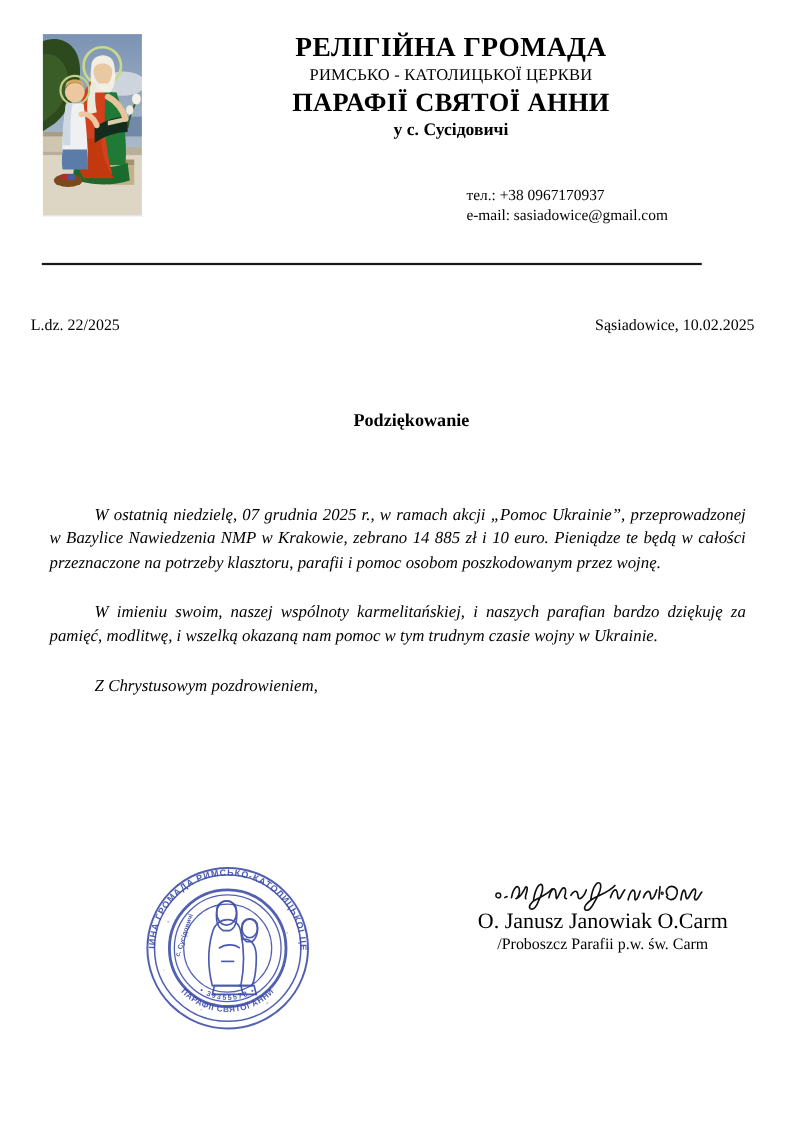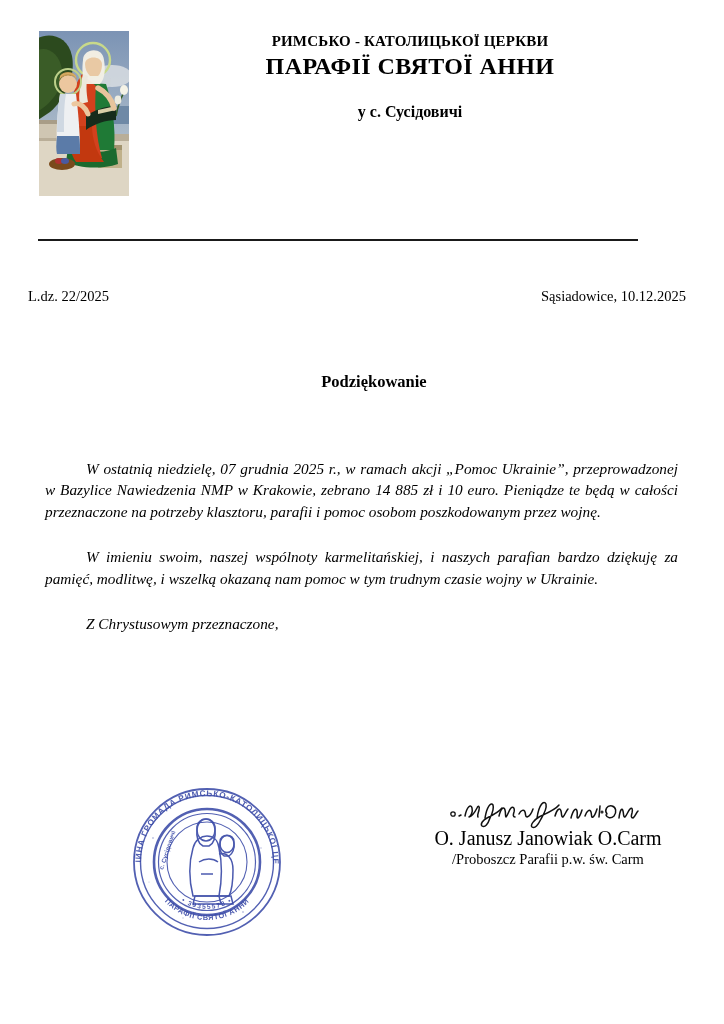--- a/index.html
+++ b/index.html
@@ -44,39 +44,39 @@
   }
   .org-line1 {
     font-size: 25px;
     font-weight: bold;
     letter-spacing: 0.4px;
     line-height: 1.12;
     white-space: nowrap;
   }
   .org-line2 {
     font-size: 15px;
-    font-weight: bold;
+    font-weight: normal;
     letter-spacing: 0.2px;
     line-height: 1.35;
     margin-top: 1px;
     white-space: nowrap;
   }
   .org-line3 {
     font-size: 24px;
     font-weight: bold;
     letter-spacing: 0.4px;
     line-height: 1.15;
     margin-top: 2px;
     white-space: nowrap;
   }
   .org-line4 {
     font-size: 16px;
     font-weight: bold;
     line-height: 1.3;
-    margin-top: 21px;
+    margin-top: 0;
     white-space: nowrap;
   }
 
   
   .addr-left {
     position: absolute;
     left: 166px;
     top: 152px;
     font-size: 14px;
     line-height: 18.3px;
@@ -256,40 +256,43 @@
 
       <ellipse cx="24" cy="134" rx="13" ry="6" fill="#7a4a1c"></ellipse>
       <ellipse cx="21" cy="131" rx="4" ry="3" fill="#b03030"></ellipse>
       <ellipse cx="27" cy="131" rx="4" ry="3" fill="#4a5aa0"></ellipse>
 
       <rect x="0" y="0" width="92" height="167" fill="none" stroke="#ffffff" stroke-width="2"></rect>
     </svg>
   </div>
 
   <div class="org-block">
+    <div class="org-line1">РЕЛІГІЙНА ГРОМАДА</div>
     <div class="org-line2">РИМСЬКО - КАТОЛИЦЬКОЇ ЦЕРКВИ</div>
     <div class="org-line3">ПАРАФІЇ СВЯТОЇ АННИ</div>
     <div class="org-line4">у с. Сусідовичі</div>
   </div>
 
+  <div class="addr-right" style="white-space:pre;">тел.: +38 0967170937
+e-mail: sasiadowice@gmail.com</div>
 
   <div class="hrule"></div>
 </div>
 
 <div class="ref-row">
   <span class="ref-left">L.dz. 22/2025</span>
-  <span class="ref-right">Sąsiadowice, 10.12.2025</span>
+  <span class="ref-right">Sąsiadowice, 10.02.2025</span>
 </div>
 
 <div class="doc-title">Podziękowanie</div>
 
 <div class="body-wrap">
   <p class="para p1">W ostatnią niedzielę, 07 grudnia 2025 r., w ramach akcji „Pomoc Ukrainie”, przeprowadzonej w Bazylice Nawiedzenia NMP w Krakowie, zebrano 14 885 zł i 10 euro. Pieniądze te będą w całości przeznaczone na potrzeby klasztoru, parafii i pomoc osobom poszkodowanym przez wojnę.</p>
   <p class="para p2">W imieniu swoim, naszej wspólnoty karmelitańskiej, i naszych parafian bardzo dziękuję za pamięć, modlitwę, i wszelką okazaną nam pomoc w tym trudnym czasie wojny w Ukrainie.</p>
-  <p class="para p3">Z Chrystusowym przeznaczone,</p>
+  <p class="para p3">Z Chrystusowym pozdrowieniem,</p>
 </div>
 
 <div class="seal">
   <svg width="168" height="168" viewBox="0 0 168 168" xmlns="http://www.w3.org/2000/svg">
     <defs>
       <path id="arcOuter" d="M 84,84 m -66,0 a 66,66 0 1,1 132,0" fill="none"></path>
       <path id="arcOuterBot" d="M 84,84 m -58,0 a 58,58 0 1,0 116,0" fill="none"></path>
       <path id="arcMidBot" d="M 84,84 m -47,0 a 47,47 0 1,0 94,0" fill="none"></path>
     </defs>
     <g stroke="#3b4ba8" fill="none" opacity="0.88">

